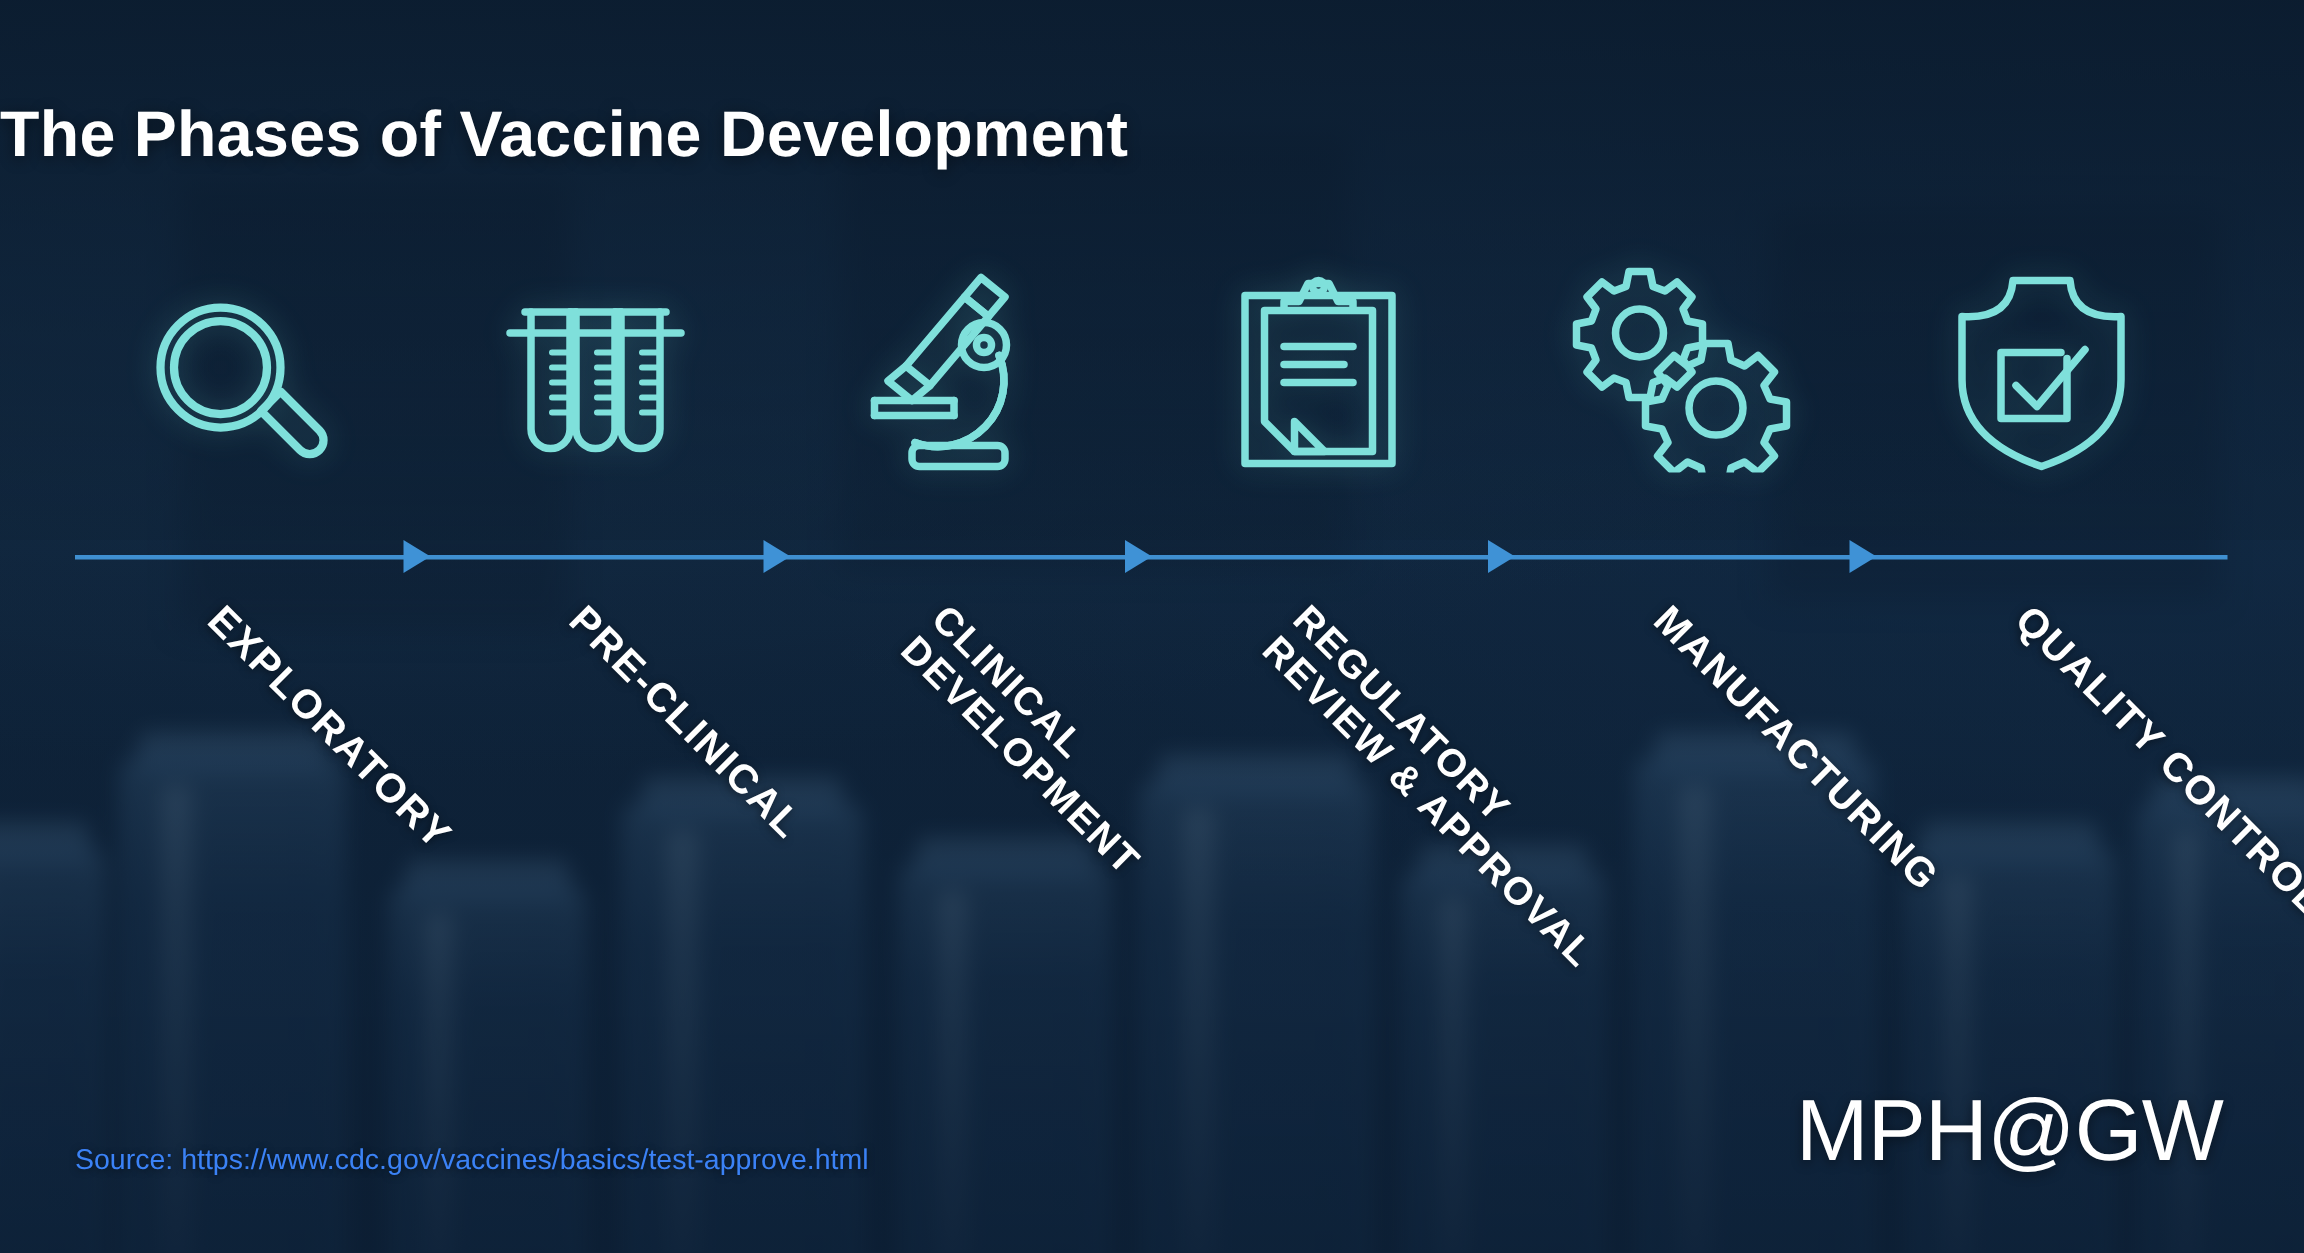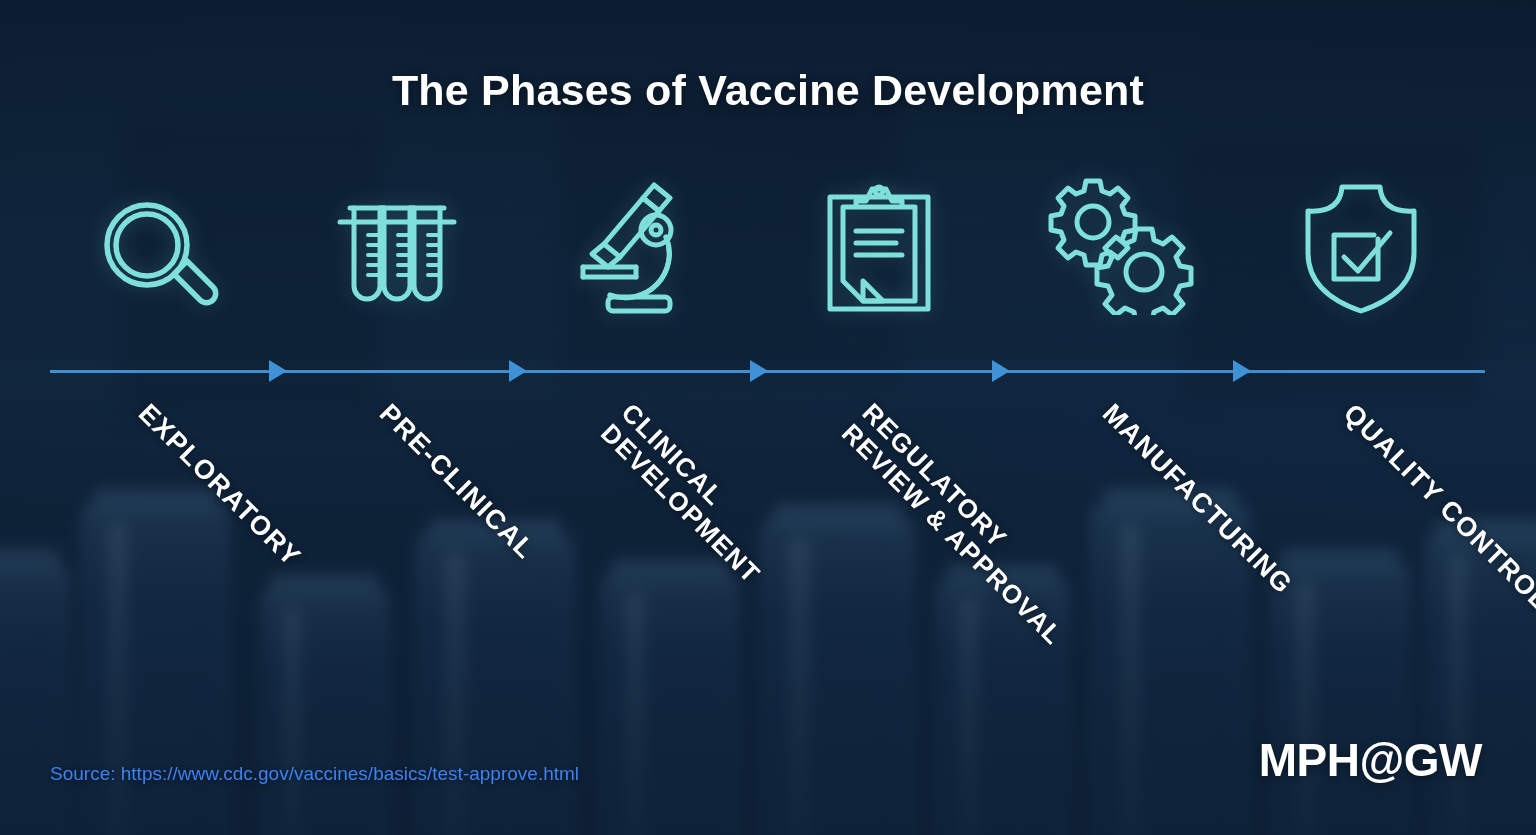--- a/index.html
+++ b/index.html
@@ -50,21 +50,20 @@
     background:linear-gradient(180deg, rgba(14,34,56,.55) 0%, rgba(13,32,54,.42) 45%, rgba(11,28,48,.58) 100%);
   }
   .top-shade{
     position:absolute;left:0;right:0;top:0;height:360px;
     background:linear-gradient(180deg, rgba(10,26,44,.82) 0%, rgba(12,30,50,.55) 55%, rgba(13,32,52,.28) 100%);
   }
 
   
   .title{
     position:absolute;left:0;right:0;top:66px;
-    text-align:center;
     color:#ffffff;
     font-size:43px;font-weight:bold;letter-spacing:.2px;
     text-shadow:0 2px 10px rgba(0,0,0,.45);
   }
 
   
   .timeline{
     position:absolute;left:50px;right:51px;top:370px;height:3px;
     background:#3f8fd0;
   }
@@ -104,21 +103,21 @@
   .label.two-line{font-size:26px;}
 
   
   .source{
     position:absolute;left:50px;bottom:50px;
     color:#3b82f6;font-size:19px;
     text-shadow:0 1px 5px rgba(0,0,0,.5);
   }
   .logo{
     position:absolute;right:54px;bottom:48px;
-    color:#ffffff;font-size:46px;font-weight:bold;letter-spacing:-.5px;
+    color:#ffffff;font-size:58px;font-weight:normal;letter-spacing:-.5px;
     text-shadow:0 2px 8px rgba(0,0,0,.45);
   }
 </style>
 </head>
 <body>
 
 <div class="canvas">
 
   <div class="bg-layer">
     <div class="bg-base"></div>

